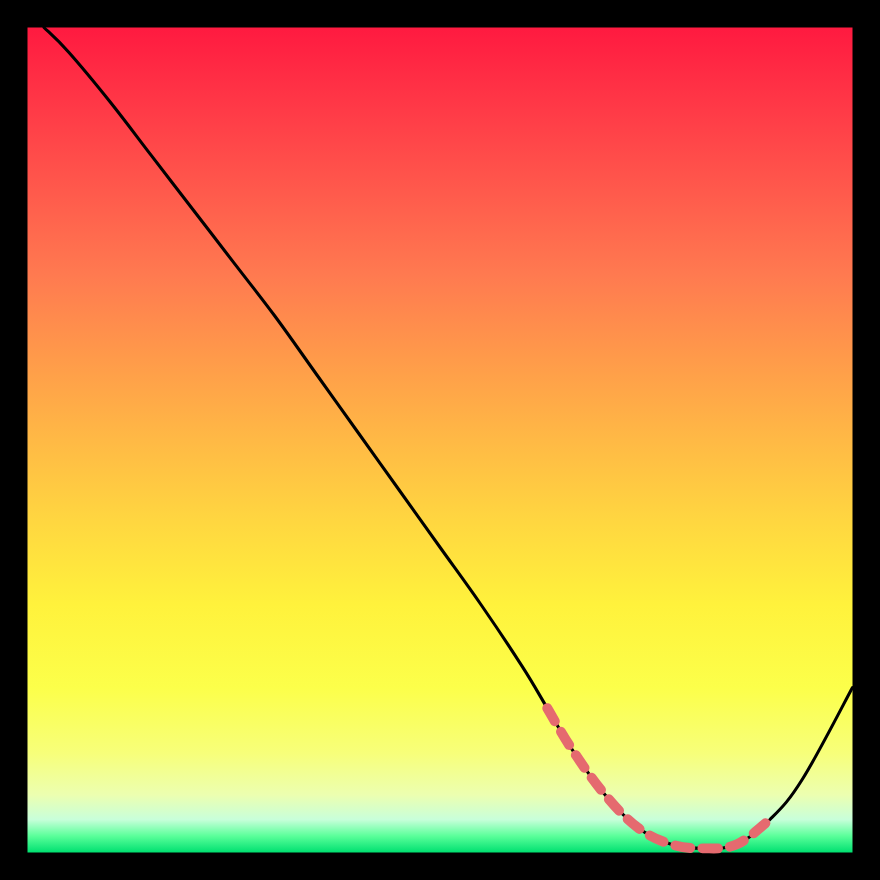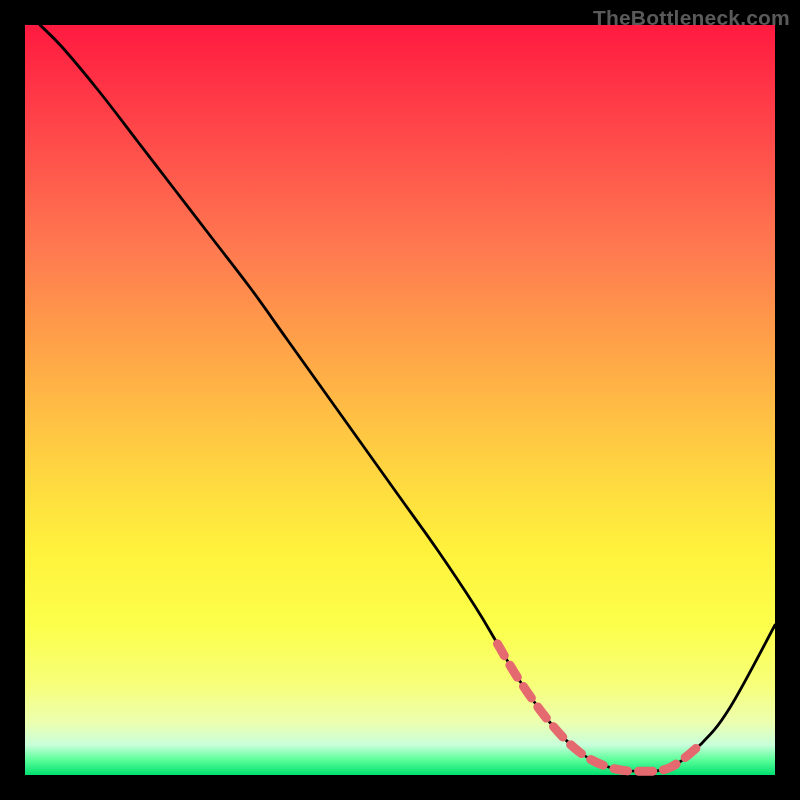--- a/index.html
+++ b/index.html
@@ -70,15 +70,14 @@
 <body>
 <div class="frame">
 
   <div class="plot-area">
     <svg class="curve" viewBox="0 0 750 750" preserveAspectRatio="none">
       <path id="main-curve" class="curve-path" d="M 15.00 0.00 C 19.05 4.05, 26.70 10.35, 37.50 22.50 C 48.30 34.65, 61.50 50.63, 75.00 67.50 C 88.50 84.38, 99.00 98.70, 112.50 116.25 C 126.00 133.80, 136.50 147.45, 150.00 165.00 C 163.50 182.55, 174.00 196.20, 187.50 213.75 C 201.00 231.30, 211.50 244.27, 225.00 262.50 C 238.50 280.73, 249.00 296.10, 262.50 315.00 C 276.00 333.90, 286.50 348.60, 300.00 367.50 C 313.50 386.40, 324.00 401.10, 337.50 420.00 C 351.00 438.90, 361.50 453.60, 375.00 472.50 C 388.50 491.40, 399.00 505.43, 412.50 525.00 C 426.00 544.58, 439.20 564.38, 450.00 581.25 C 460.80 598.13, 464.40 605.25, 472.50 618.75 C 480.60 632.25, 485.55 642.08, 495.00 656.25 C 504.45 670.42, 514.20 684.67, 525.00 697.50 C 535.80 710.33, 544.20 719.40, 555.00 727.50 C 565.80 735.60, 574.20 739.13, 585.00 742.50 C 595.80 745.88, 604.20 746.25, 615.00 746.25 C 625.80 746.25, 634.20 747.23, 645.00 742.50 C 655.80 737.77, 664.20 730.80, 675.00 720.00 C 685.80 709.20, 691.50 704.10, 705.00 682.50 C 718.50 660.90, 741.90 614.85, 750.00 600.00"></path>
       <path id="dash-curve" class="dash-path" d="M 472.50 618.75 C 476.55 625.50, 485.55 642.08, 495.00 656.25 C 504.45 670.42, 514.20 684.67, 525.00 697.50 C 535.80 710.33, 544.20 719.40, 555.00 727.50 C 565.80 735.60, 574.20 739.13, 585.00 742.50 C 595.80 745.88, 604.20 746.25, 615.00 746.25 C 625.80 746.25, 634.20 747.23, 645.00 742.50 C 655.80 737.77, 669.60 724.05, 675.00 720.00"></path>
     </svg>
   </div>
 
-  <div class="watermark">TheBottleneck.com</div>
 
 </div>
 
 </body></html>

